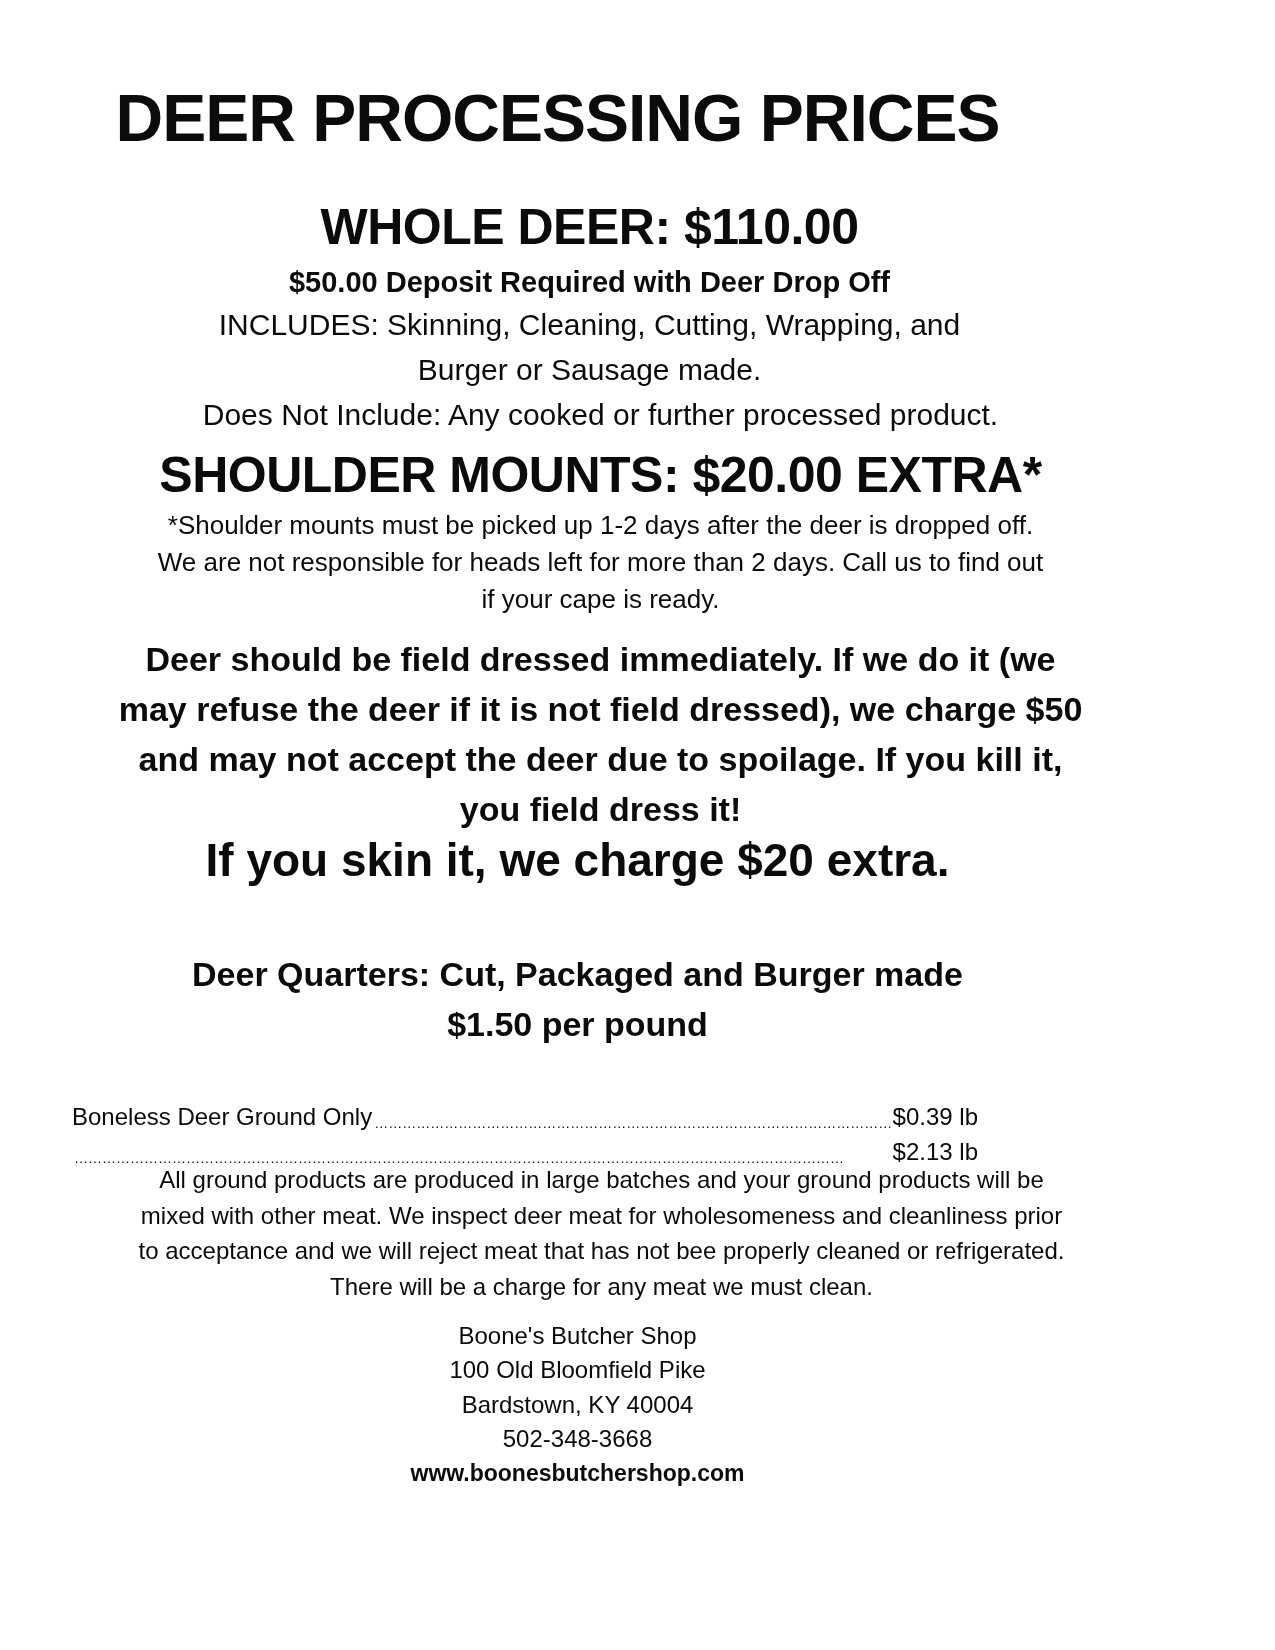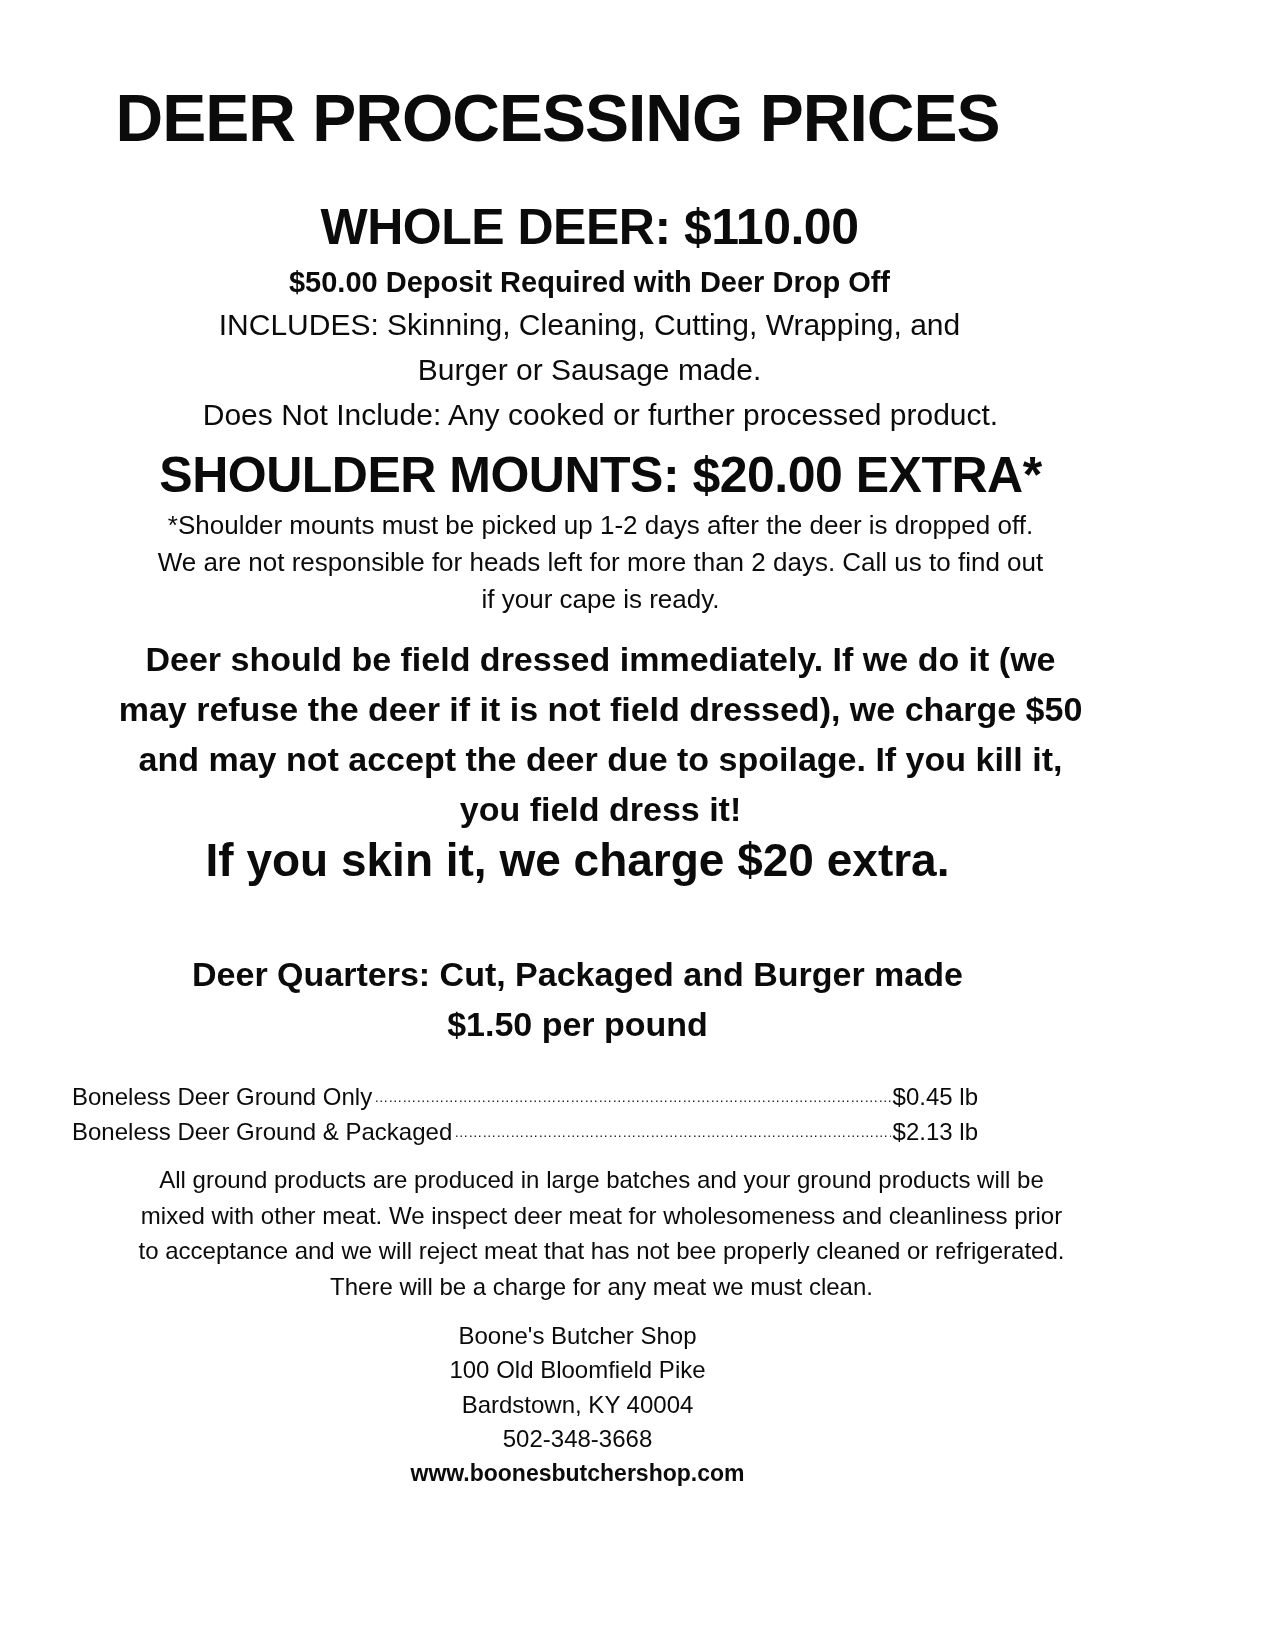--- a/index.html
+++ b/index.html
@@ -22,22 +22,22 @@
     .sm3 { top: 584px; left: -37px; }
     .fd { font-size: 34px; }
     .fd1 { top: 640px; left: -37px; }
     .fd2 { top: 690px; left: -37px; }
     .fd3 { top: 740px; left: -37px; }
     .fd4 { top: 790px; left: -37px; }
     .skin { top: 833px; left: -60px; font-size: 46px; }
     .quart1 { top: 955px; left: -60px; font-size: 34px; }
     .quart2 { top: 1005px; left: -60px; font-size: 34px; }
     .price-row {
-      position: absolute; left: 72px; width: 906px; display: flex; align-items: center;
-      font-size: 24px; white-space: nowrap;
+      position: absolute; left: 72px; width: 906px; display: flex; align-items: flex-end;
+      font-size: 24px; white-space: nowrap; margin-top: 20px;
     }
     .price-row .label { flex: none; }
     .price-row .dots {
       flex: 1; overflow: hidden; margin: 0 2px; font-size: 14px; letter-spacing: 0px;
       white-space: nowrap; color: #111;
     }
     .price-row .price { flex: none; }
     .row1 { top: 1083px; }
     .row2 { top: 1118px; }
     .para { font-size: 24px; }
@@ -75,24 +75,23 @@
   <div class="line b fd fd4">you field dress it!</div>
 
   <div class="line b skin">If you skin it, we charge $20 extra.</div>
 
   <div class="line b quart1">Deer Quarters: Cut, Packaged and Burger made</div>
   <div class="line b quart2">$1.50 per pound</div>
 
   <div class="price-row row1">
     <span class="label">Boneless Deer Ground Only</span>
     <span class="dots">…………………………………………………………………………………………………………………………………………………</span>
-    <span class="price">$0.45 lb</span>
+    <span class="price">$0.39 lb</span>
   </div>
   <div class="price-row row2">
-    <span class="label">Boneless Deer Ground &amp; Packaged</span>
     <span class="dots">…………………………………………………………………………………………………………………………………………………</span>
     <span class="price">$2.13 lb</span>
   </div>
 
   <div class="line para p1">All ground products are produced in large batches and your ground products will be</div>
   <div class="line para p2">mixed with other meat.  We inspect deer meat for wholesomeness and cleanliness prior</div>
   <div class="line para p3">to acceptance and we will reject meat that has not bee properly cleaned or refrigerated.</div>
   <div class="line para p4">There will be a charge for any meat we must clean.</div>
 
   <div class="line addr a1">Boone's Butcher Shop</div>

